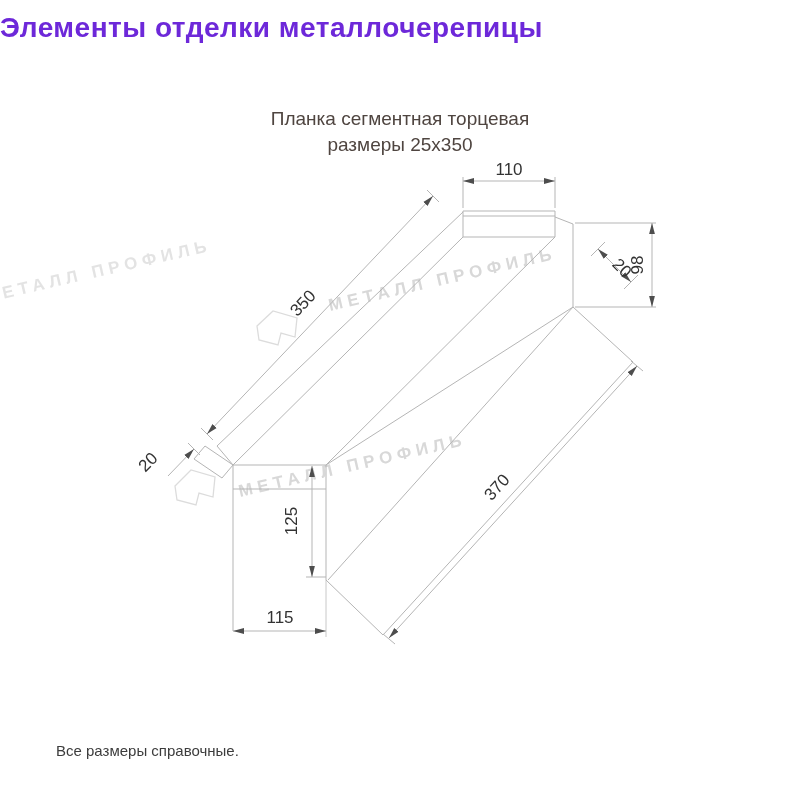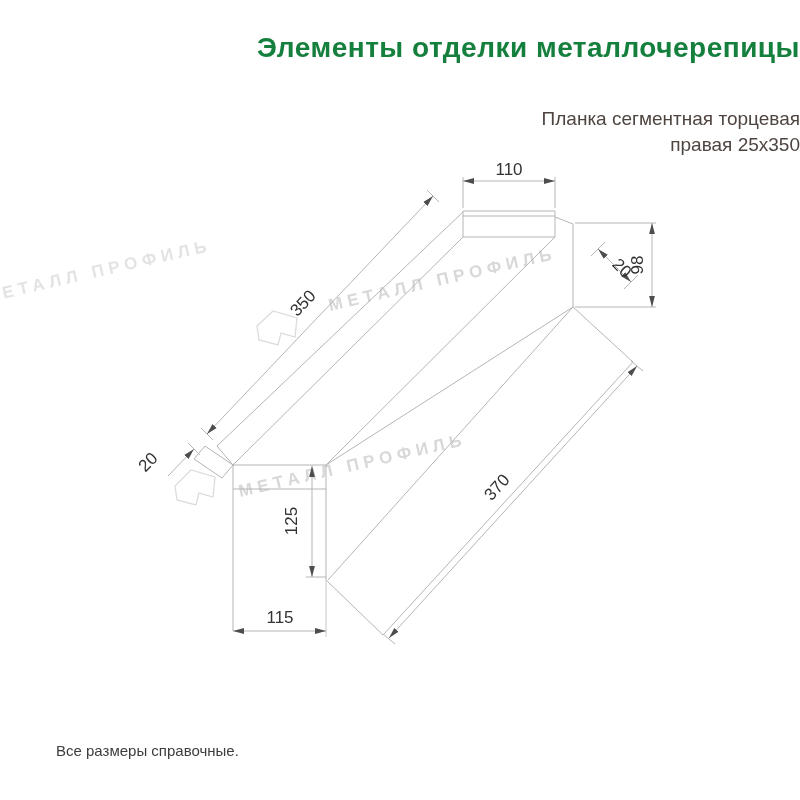--- a/index.html
+++ b/index.html
@@ -1,27 +1,27 @@
 <!DOCTYPE html>
 <html><head>
 <meta charset="utf-8">
 <style>
   html,body{margin:0;padding:0;background:#fff;}
   #page{
     position:relative;width:800px;height:800px;background:#fff;
     overflow:hidden;font-family:"Liberation Sans", sans-serif;
   }
   .title{
-    position:absolute;top:32px;left:0;width:100%;
-    text-align:right;font-size:28px;font-weight:bold;color:#15803d;
+    position:absolute;top:12px;left:0;width:100%;
+    text-align:left;font-size:28px;font-weight:bold;color:#6d28d9;
     letter-spacing:0.5px;
   }
   .subtitle{
     position:absolute;top:106px;left:0;width:100%;
-    text-align:right;font-size:19px;line-height:26px;color:#4f4540;
+    text-align:center;font-size:19px;line-height:26px;color:#4f4540;
   }
   .footer{
     position:absolute;top:741px;left:12px;width:760px;
     font-size:15px;line-height:20px;color:#3c3c3c;text-align:left;margin-left:44px;
   }
   svg{position:absolute;left:0;top:0;}
   .dwg-line{stroke:#b5b5b5;stroke-width:1;fill:none;}
   .dwg-line-faint{stroke:#c8c8c8;stroke-width:1;fill:none;}
   .dim-text{fill:#333333;font-size:17px;font-family:"Liberation Sans",sans-serif;}
   .wm-text{fill:#d8d8d8;font-size:17px;font-weight:bold;letter-spacing:5px;
@@ -30,21 +30,21 @@
 </style>
 </head>
 <body>
 
 <div id="page">
 
   <div class="title">Элементы отделки металлочерепицы</div>
 
   <div class="subtitle">
     <div>Планка сегментная торцевая</div>
-    <div>правая 25х350</div>
+    <div>размеры 25х350</div>
   </div>
 
   <svg width="800" height="800" viewBox="0 0 800 800">
     <defs>
       <marker id="arr" markerUnits="userSpaceOnUse" markerWidth="12" markerHeight="8" refX="11" refY="3.5" orient="auto-start-reverse">
         <path d="M0,0.6 L11,3.5 L0,6.4 Z" fill="#4d4d4d"></path>
       </marker>
     </defs>
 
     <g>

